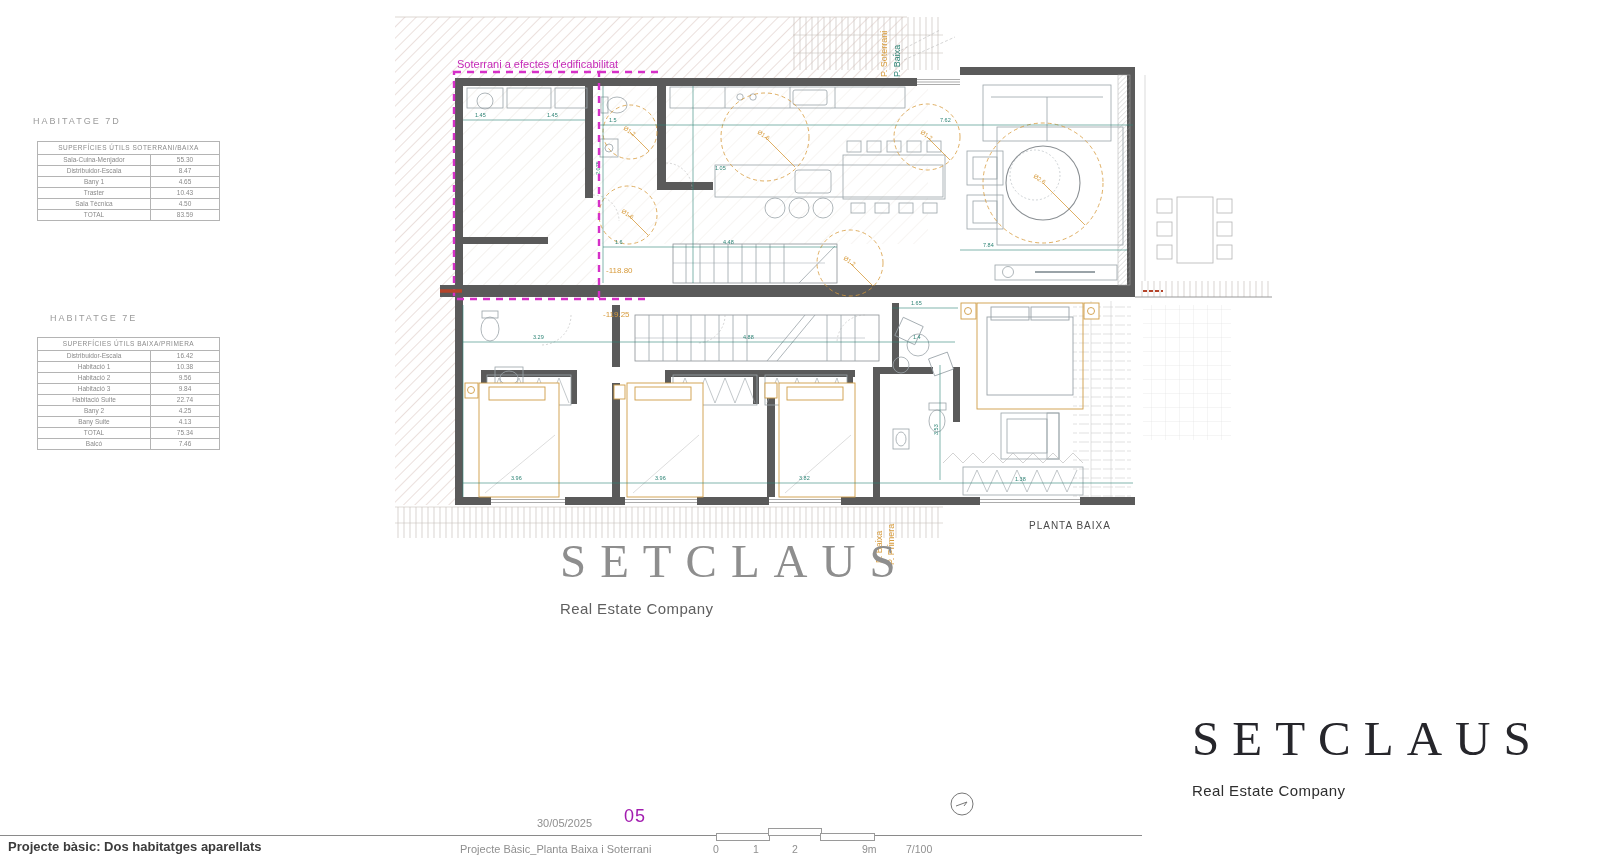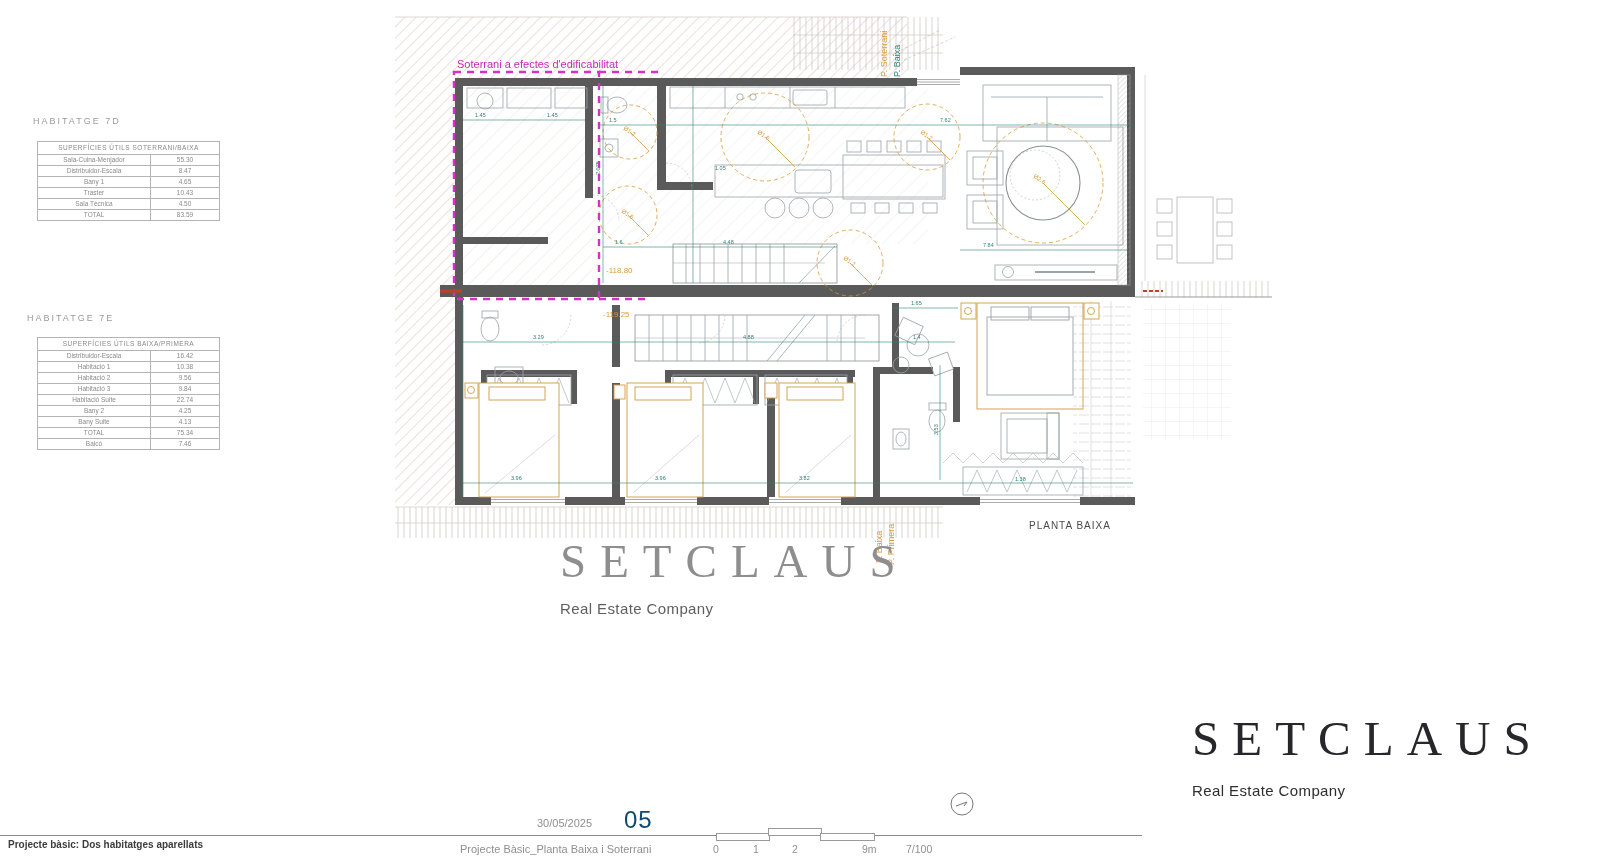--- a/index.html
+++ b/index.html
@@ -14,23 +14,23 @@
   table.sheet td.hdr{height:10px;font-size:6.5px;letter-spacing:.5px;}
   td.lbl{width:108px;} td.val{width:64px;}
   
   .wm-wrap{text-align:left;}
   .wm-brand{font-family:"Liberation Serif",serif;font-size:47px;color:#8e8e8e;letter-spacing:14px;font-weight:400;}
   .wm-tag{font-size:15px;color:#5f5f5f;margin-top:12px;letter-spacing:.4px;}
   .logo-brand{font-family:"Liberation Serif",serif;font-size:49px;color:#26262b;letter-spacing:13px;font-weight:500;}
   .logo-tag{font-size:15px;color:#2e2e2e;margin-top:15px;letter-spacing:.4px;}
   
   .f-line{border-top:1px solid #8a8a8a;}
-  .f-project{font-size:10px;font-weight:bold;color:#3c3c3c;}
+  .f-project{font-size:13px;font-weight:bold;color:#3c3c3c;}
   .f-date{font-size:11px;color:#8f8f8f;}
-  .f-sheet{font-size:24px;color:#0c4a6e;letter-spacing:1px;}
+  .f-sheet{font-size:18px;color:#a21caf;letter-spacing:1px;}
   .f-draw{font-size:11px;color:#8f8f8f;}
   .f-tick{font-size:10.5px;color:#8f8f8f;}
   .sb{border:1px solid #9a9a9a;background:#fff;height:6px;}
   svg text{font-family:"Liberation Sans",sans-serif;}
 </style>
 </head>
 <body>
 
 <div class="abs tbl-title" style="left:33px;top:116px">HABITATGE 7D</div>
 <table class="abs sheet" style="left:37px;top:141px">
@@ -58,21 +58,21 @@
         <td class="lbl">Sala Tècnica</td>
         <td class="val">4.50</td>
       </tr>
   <tr>
         <td class="lbl">TOTAL</td>
         <td class="val">83.59</td>
       </tr>
 </tbody>
   </table>
 
-<div class="abs tbl-title" style="left:27px;top:313px">HABITATGE 7E</div>
+<div class="abs tbl-title" style="left:50px;top:313px">HABITATGE 7E</div>
 <table class="abs sheet" style="left:37px;top:337px">
   <tbody>
       <tr>
         <td class="hdr" colspan="2">SUPERFÍCIES ÚTILS BAIXA/PRIMERA</td>
       </tr>
   <tr>
         <td class="lbl">Distribuidor-Escala</td>
         <td class="val">16.42</td>
       </tr>
   <tr>

